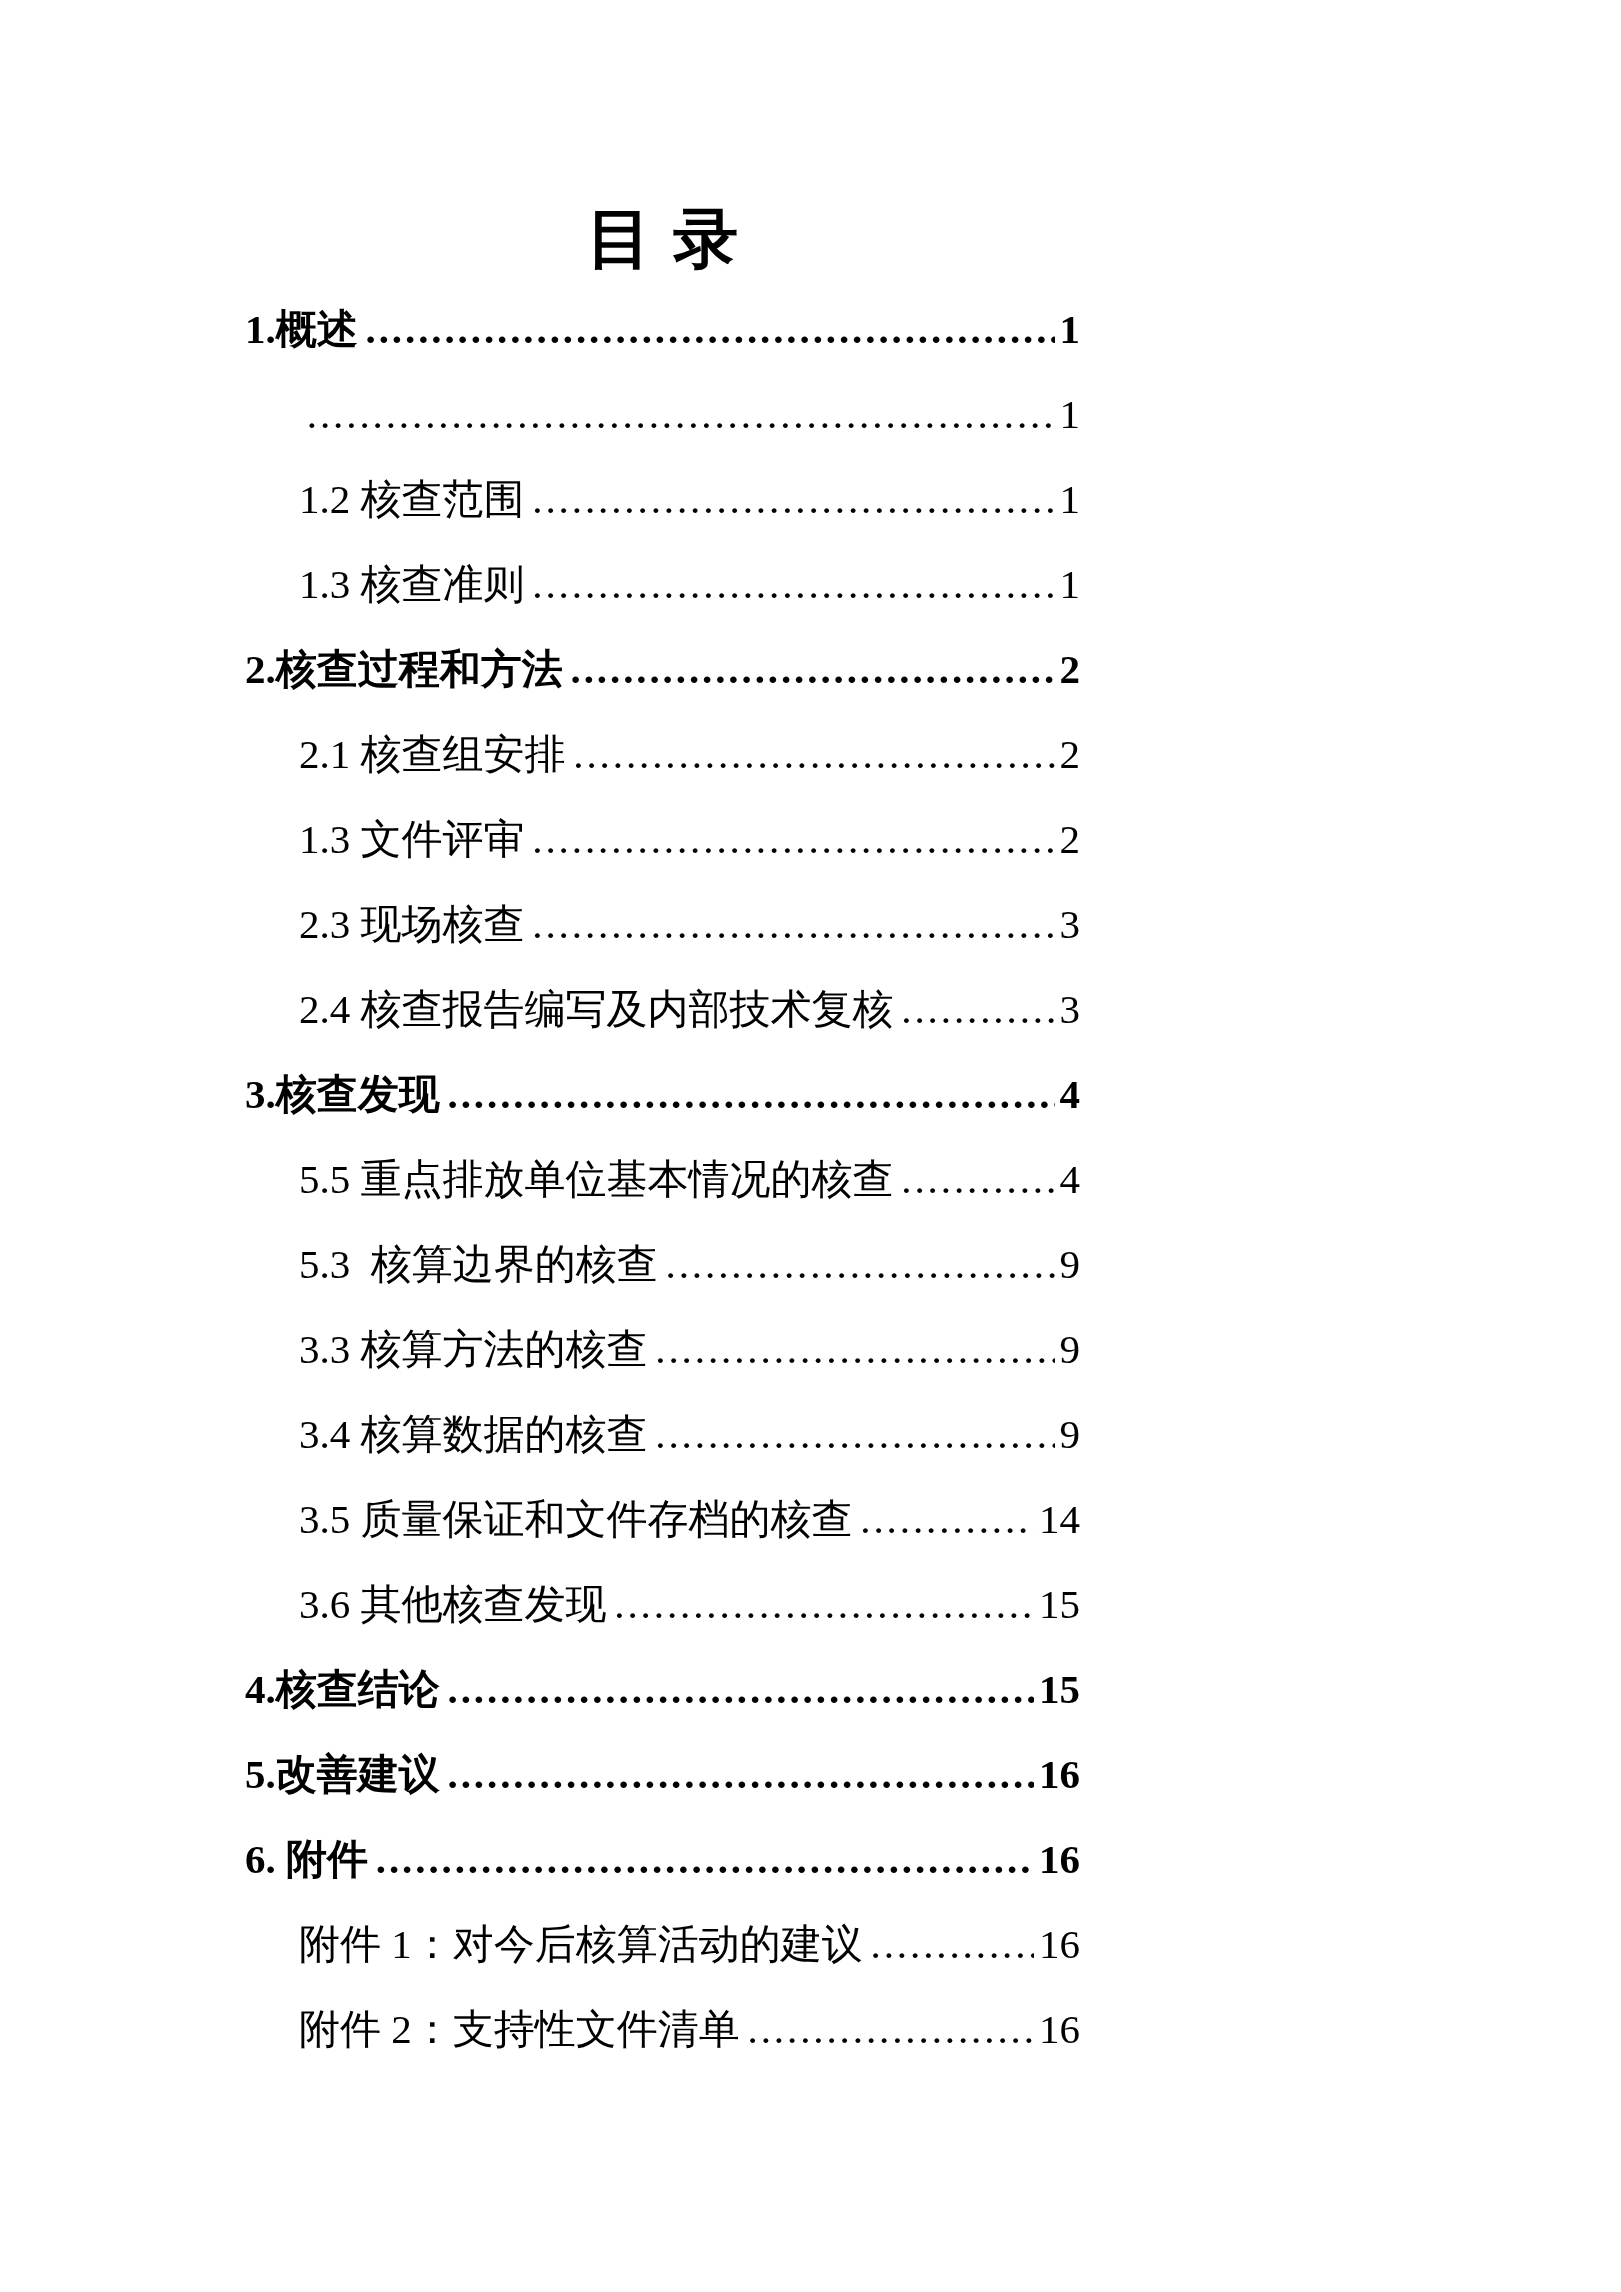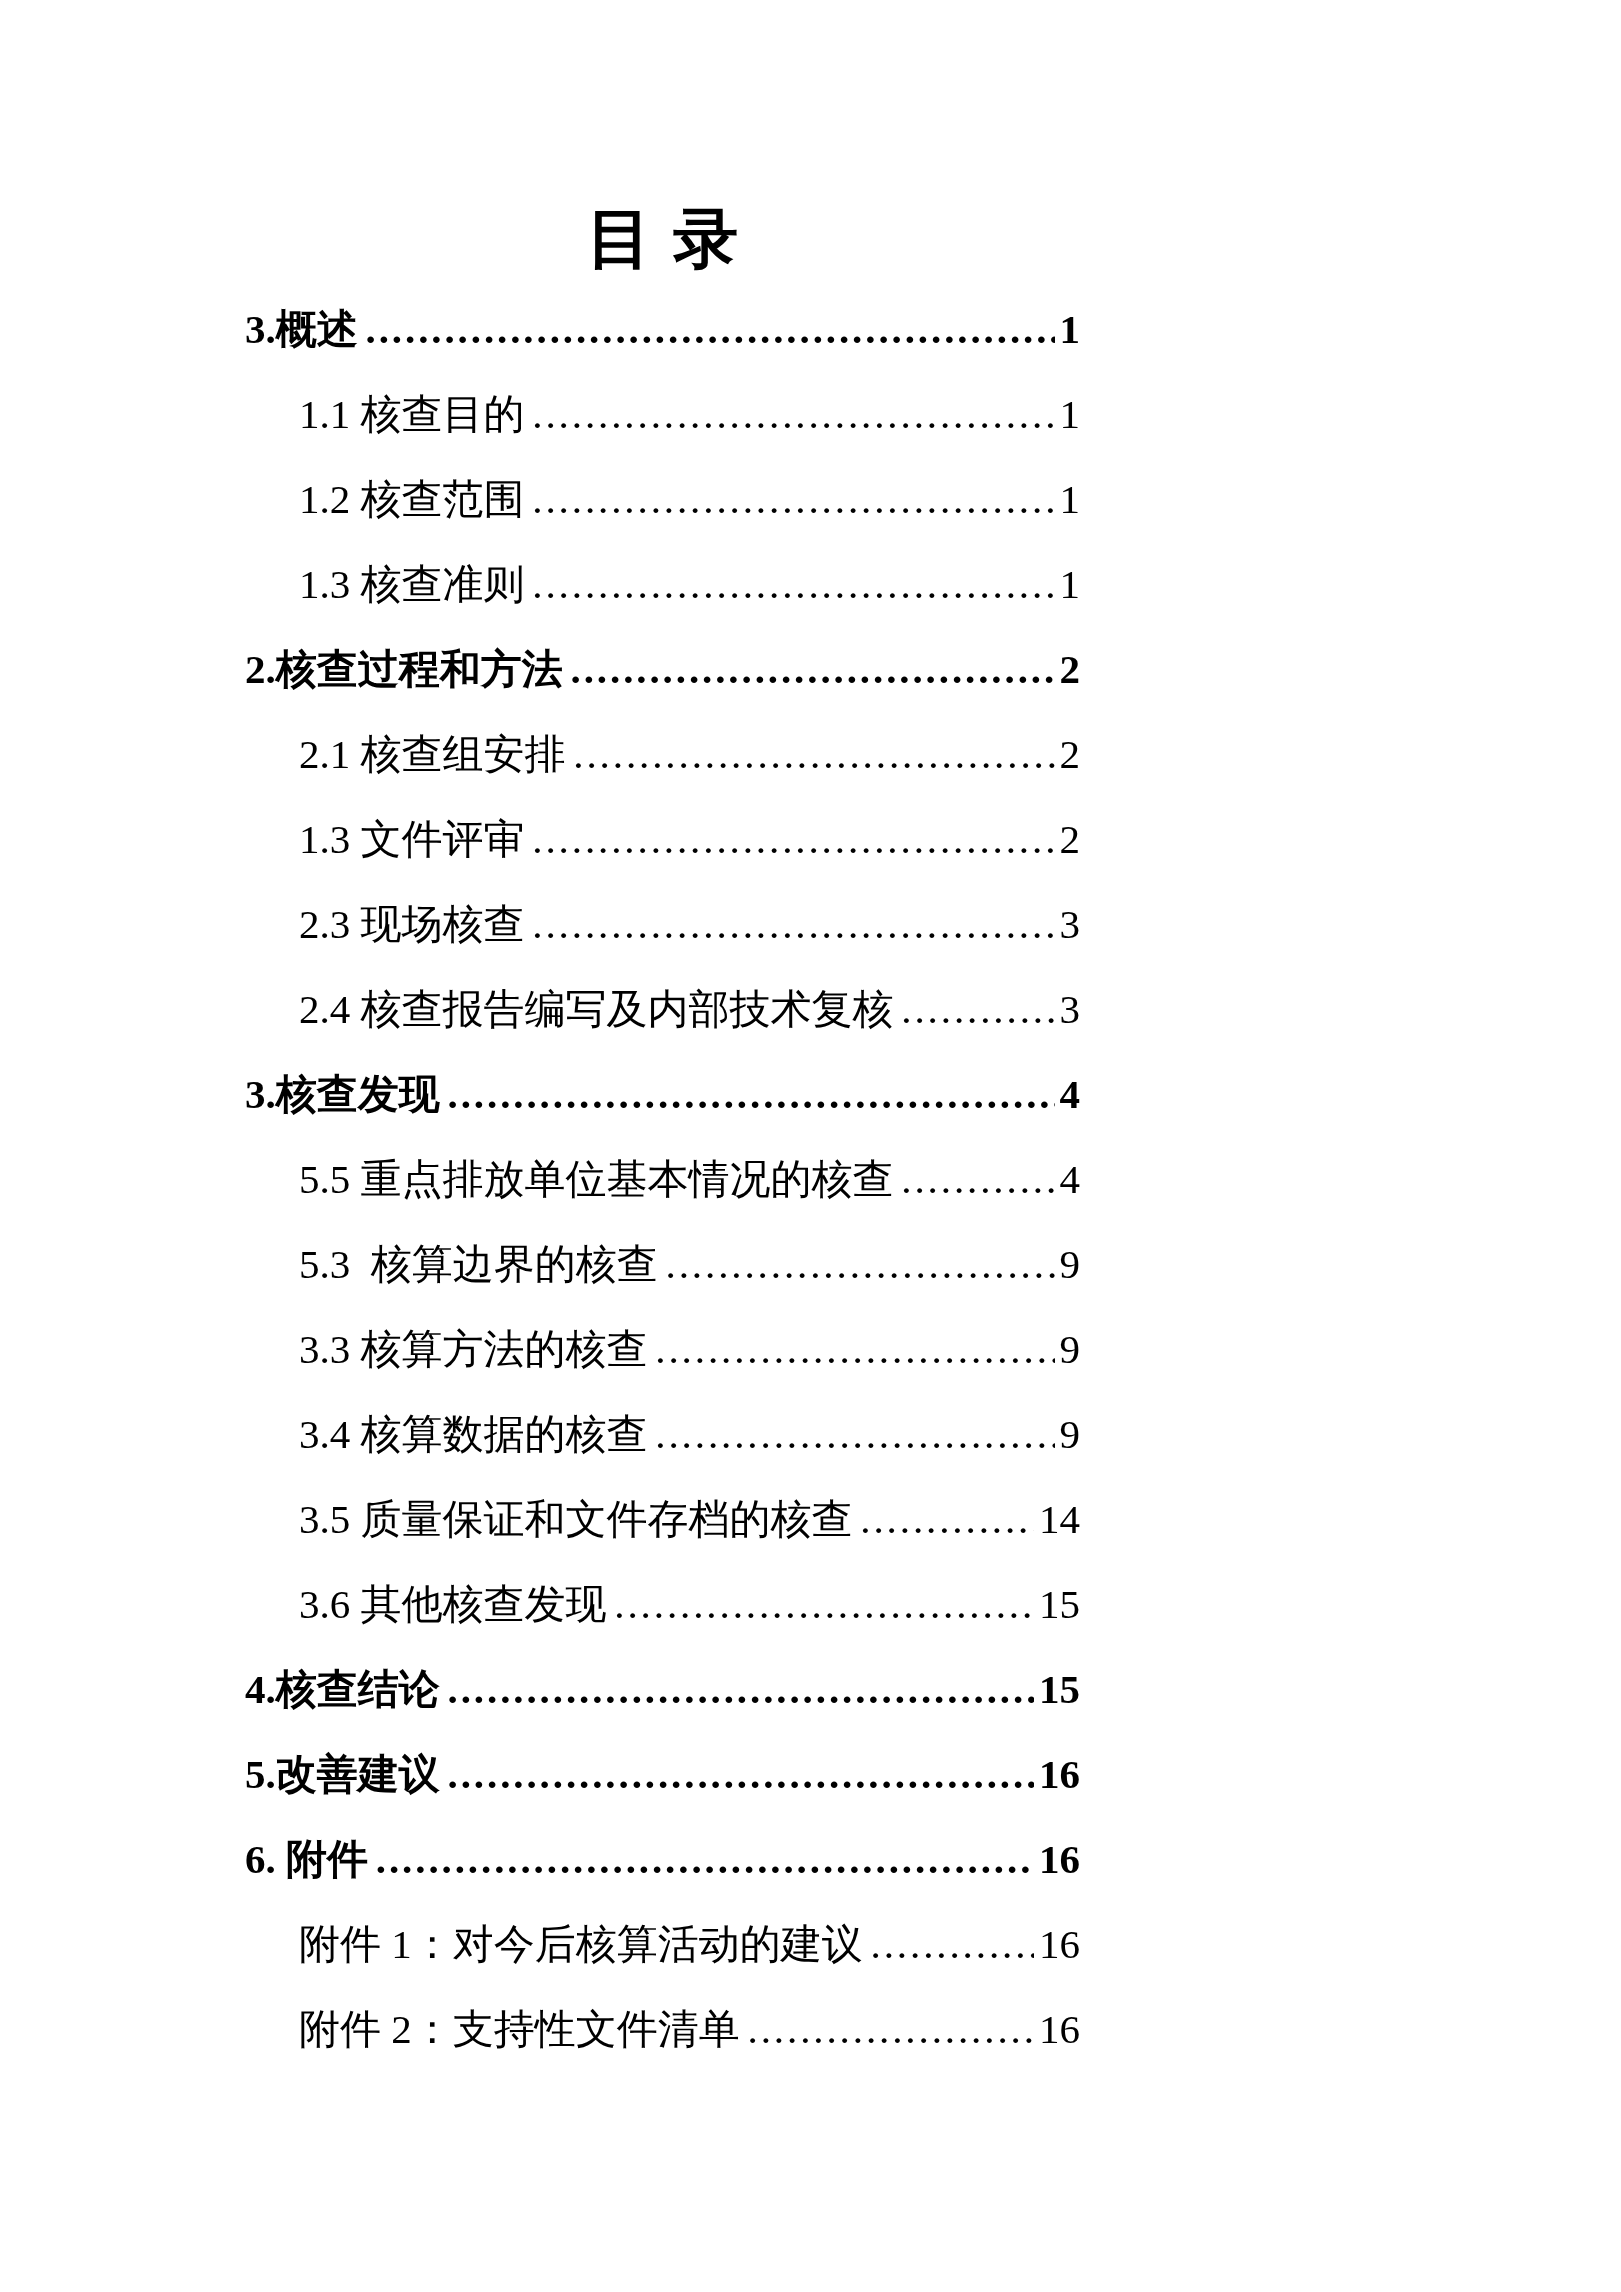--- a/index.html
+++ b/index.html
@@ -67,26 +67,25 @@
   }
 </style>
 </head>
 <body>
 
 <div class="page">
   <div class="content">
     <div class="doc-title">目录</div>
     <div class="toc-list">
         <div class="toc-row level-1">
-    <span class="toc-label">3.概述</span>
+    <span class="toc-label">1.概述</span>
     <span class="toc-leader">................................................................................................................................................................................................................................................................................................................................................................................................................</span>
     <span class="toc-page-num">1</span>
   </div>
         <div class="toc-row level-2">
-    <span class="toc-label">1.1 核查目的</span>
     <span class="toc-leader">................................................................................................................................................................................................................................................................................................................................................................................................................</span>
     <span class="toc-page-num">1</span>
   </div>
         <div class="toc-row level-2">
     <span class="toc-label">1.2 核查范围</span>
     <span class="toc-leader">................................................................................................................................................................................................................................................................................................................................................................................................................</span>
     <span class="toc-page-num">1</span>
   </div>
         <div class="toc-row level-2">
     <span class="toc-label">1.3 核查准则</span>

